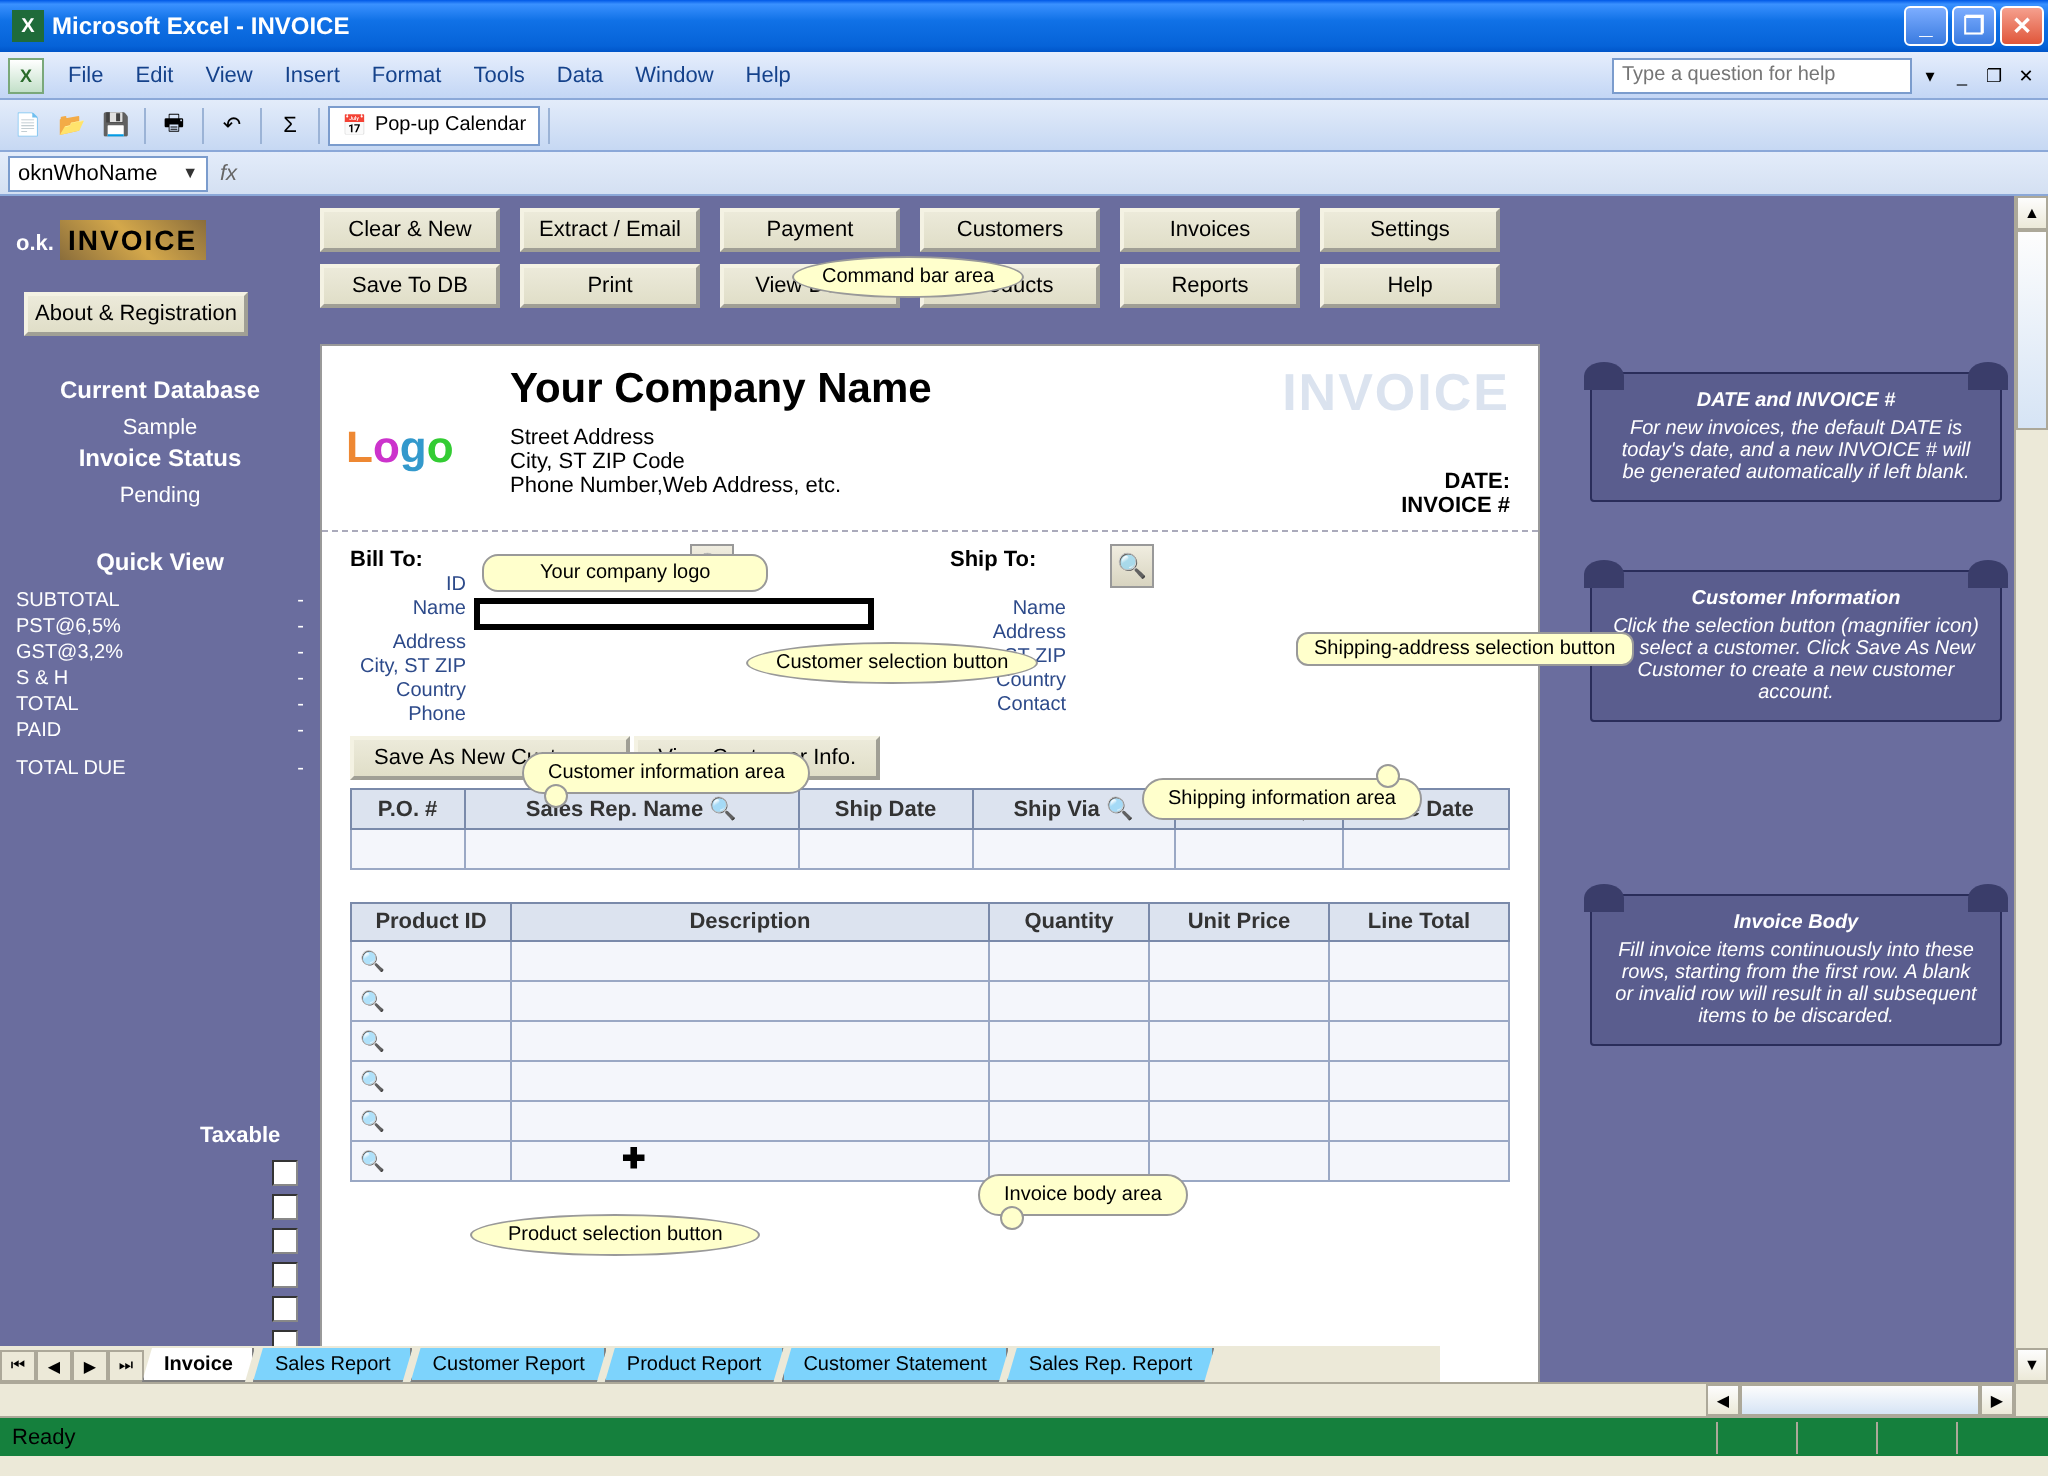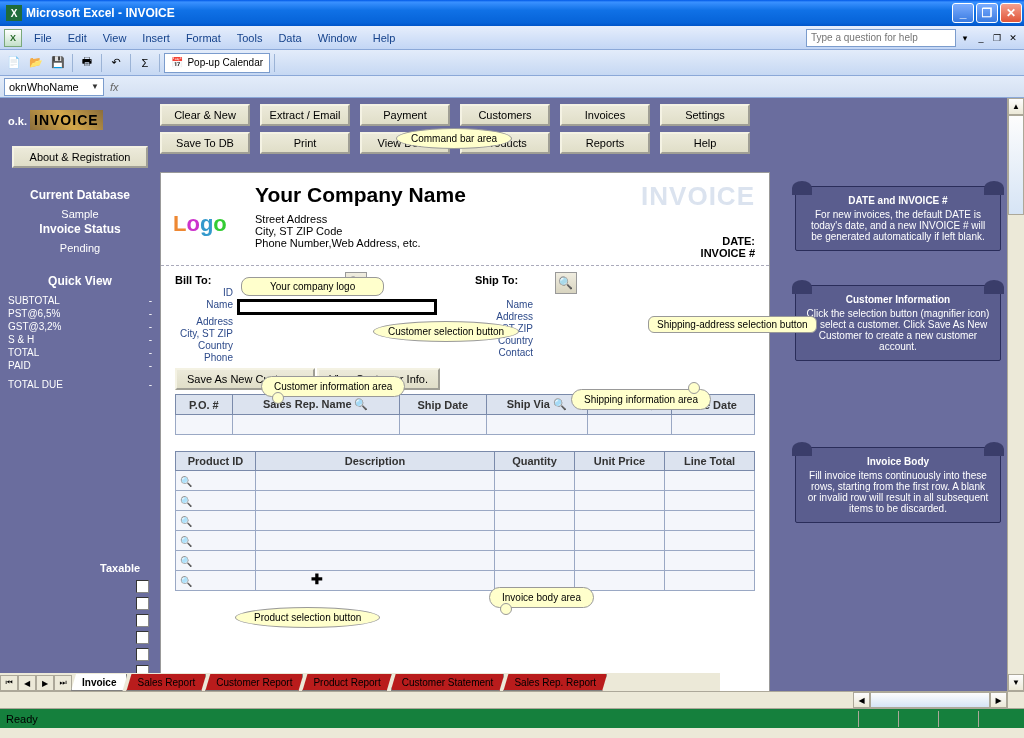--- a/index.html
+++ b/index.html
@@ -47,21 +47,21 @@
 .left-panel { width: 160px; padding: 8px; color: #fff; font-size: 11px; }
 .left-panel .section-title { font-weight: bold; font-size: 12px; text-align: center; margin: 10px 0 6px; }
 .left-panel .val { text-align: center; font-size: 11px; }
 .left-panel .quick { margin-top: 20px; }
 .left-panel .qrow { display: flex; justify-content: space-between; padding: 1px 0; font-size: 10px; }
 
 
 .btn-rows { position: absolute; left: 160px; top: 6px; display: flex; flex-direction: column; gap: 6px; }
 .btn-row { display: flex; gap: 10px; }
 .cmd-btn { width: 90px; height: 22px; background: linear-gradient(#eceada,#e0dec8); border: 2px outset #f4f2e3; font-size: 11px; display: flex; align-items: center; justify-content: center; }
-.about-btn { position: absolute; left: 12px; top: 48px; width: 136px; height: 22px; background: linear-gradient(#eceada,#e0dec8); border: 2px outset #f4f2e3; font-size: 11px; display: flex; align-items: center; justify-content: center; }
+.about-btn { position: absolute; left: 12px; top: 48px; width: 112px; height: 22px; background: linear-gradient(#eceada,#e0dec8); border: 2px outset #f4f2e3; font-size: 11px; display: flex; align-items: center; justify-content: center; }
 .ok-logo { position: absolute; left: 8px; top: 14px; font-size: 11px; color: #fff; font-weight: bold; }
 .ok-logo .inv { background: linear-gradient(45deg,#8a6d3b,#d4a84b,#8a6d3b); padding: 2px 4px; font-size: 14px; letter-spacing: 1px; color: #000; }
 
 
 .sheet { position: absolute; left: 160px; top: 74px; width: 610px; height: 520px; background: #fff; border: 1px solid #999; overflow: hidden; }
 .sheet-inner { padding: 10px 14px; position: relative; }
 .header-row { display: flex; }
 .logo-area { width: 80px; height: 70px; position: relative; }
 .logo-text { font-size: 22px; font-weight: bold; position: absolute; top: 28px; left: -2px; }
 .logo-text span:nth-child(1){color:#e83;}
@@ -85,21 +85,21 @@
 .action-btns { display: flex; gap: 2px; margin: 4px 0; }
 .action-btn { height: 22px; padding: 0 10px; background: linear-gradient(#eceada,#e0dec8); border: 2px outset #f4f2e3; font-size: 11px; display: flex; align-items: center; }
 
 
 .tbl { width: 100%; border-collapse: collapse; margin-top: 2px; }
 .tbl th { background: #dce3ef; border: 1px solid #7a8aaa; padding: 3px 4px; font-size: 11px; font-weight: bold; color: #333; }
 .tbl td { border: 1px solid #9aa8c4; height: 20px; padding: 2px 4px; font-size: 11px; background: #f4f6fb; }
 .tbl .prod-icon { font-size: 10px; }
 
 
-.right-panel { position: absolute; right: 17px; top: 74px; width: 218px; }
+.right-panel { position: absolute; right: 17px; top: 74px; width: 218px; font-style: italic; }
 .callout-box { background: #5a5d8e; border: 1px solid #2a2d5a; border-radius: 2px; margin: 14px 6px; padding: 8px 10px; color: #fff; font-size: 10px; text-align: center; position: relative; }
 .callout-box::before, .callout-box::after { content: ''; position: absolute; top: -6px; width: 20px; height: 14px; background: #3a3d6a; border-radius: 50% 50% 0 0; }
 .callout-box::before { left: -4px; }
 .callout-box::after { right: -4px; }
 .callout-box .ctitle { font-weight: bold; margin-bottom: 3px; display: block; }
 
 
 .yellow-callout { position: absolute; background: #ffffcc; border: 1px solid #999; border-radius: 10px; padding: 2px 8px; font-size: 10px; z-index: 10; }
 .yellow-callout.oval { border-radius: 50%; padding: 4px 14px; }
 .yellow-callout.cloud { border-radius: 12px; padding: 4px 12px; }
@@ -108,21 +108,21 @@
 .yellow-callout.cloud.tr::before { top: -8px; right: 10px; }
 
 
 .taxable { position: absolute; left: 100px; top: 464px; color: #fff; font-weight: bold; font-size: 11px; }
 .chk-col { position: absolute; left: 136px; top: 482px; display: flex; flex-direction: column; gap: 4px; }
 .chk { width: 13px; height: 13px; background: #fff; border: 1px inset #888; }
 
 
 .sheet-tabs { position: absolute; bottom: 17px; left: 0; height: 18px; display: flex; align-items: flex-end; background: #ece9d8; width: 720px; }
 .nav-btn { width: 18px; height: 16px; border: 1px solid #aca899; background: #ece9d8; display:flex;align-items:center;justify-content:center;font-size:8px; }
-.tab { height: 17px; padding: 0 10px; background: #b91c1c; border: 1px solid #808080; border-top: none; font-size: 10px; display: flex; align-items: center; margin-left: -1px; clip-path: polygon(5px 0, 100% 0, calc(100% - 5px) 100%, 0 100%); }
+.tab { height: 17px; padding: 0 10px; background: #7dd3fc; border: 1px solid #808080; border-top: none; font-size: 10px; display: flex; align-items: center; margin-left: -1px; clip-path: polygon(5px 0, 100% 0, calc(100% - 5px) 100%, 0 100%); }
 .tab.active { background: #fff; font-weight: bold; }
 
 
 .statusbar { height: 20px; background: #15803d; border-top: 1px solid #aca899; display: flex; align-items: center; padding: 0 6px; font-size: 11px; }
 .statusbar .cells { margin-left: auto; display: flex; }
 .statusbar .cell { width: 40px; height: 16px; border-left: 1px solid #aca899; }
 
 
 .cursor-cross { position: absolute; font-size: 14px; font-weight: bold; z-index: 20; pointer-events: none; }
 </style>

